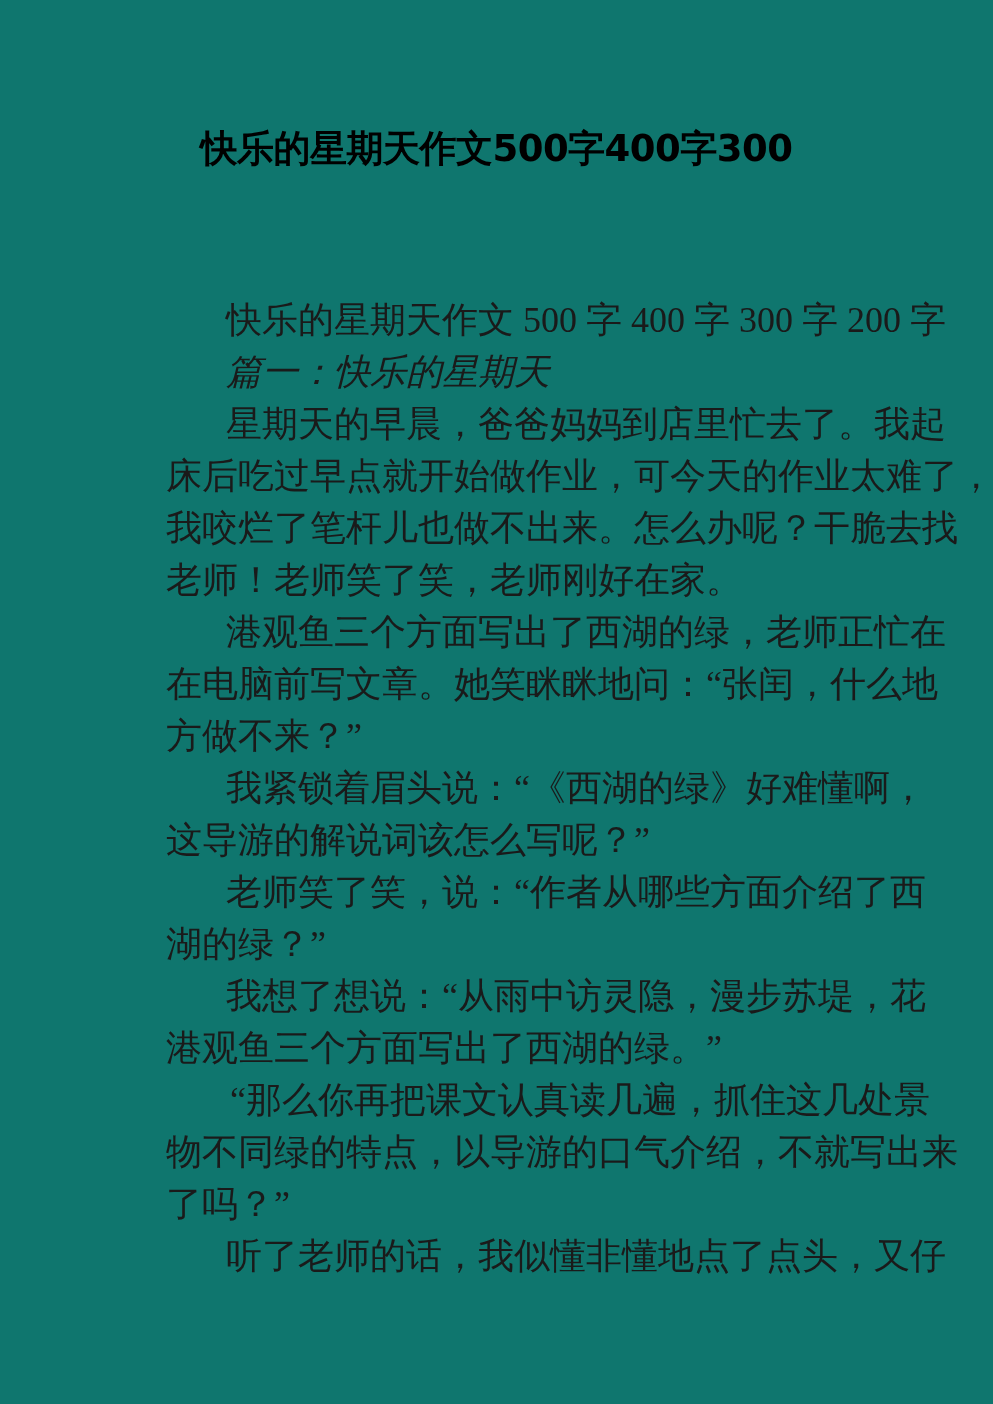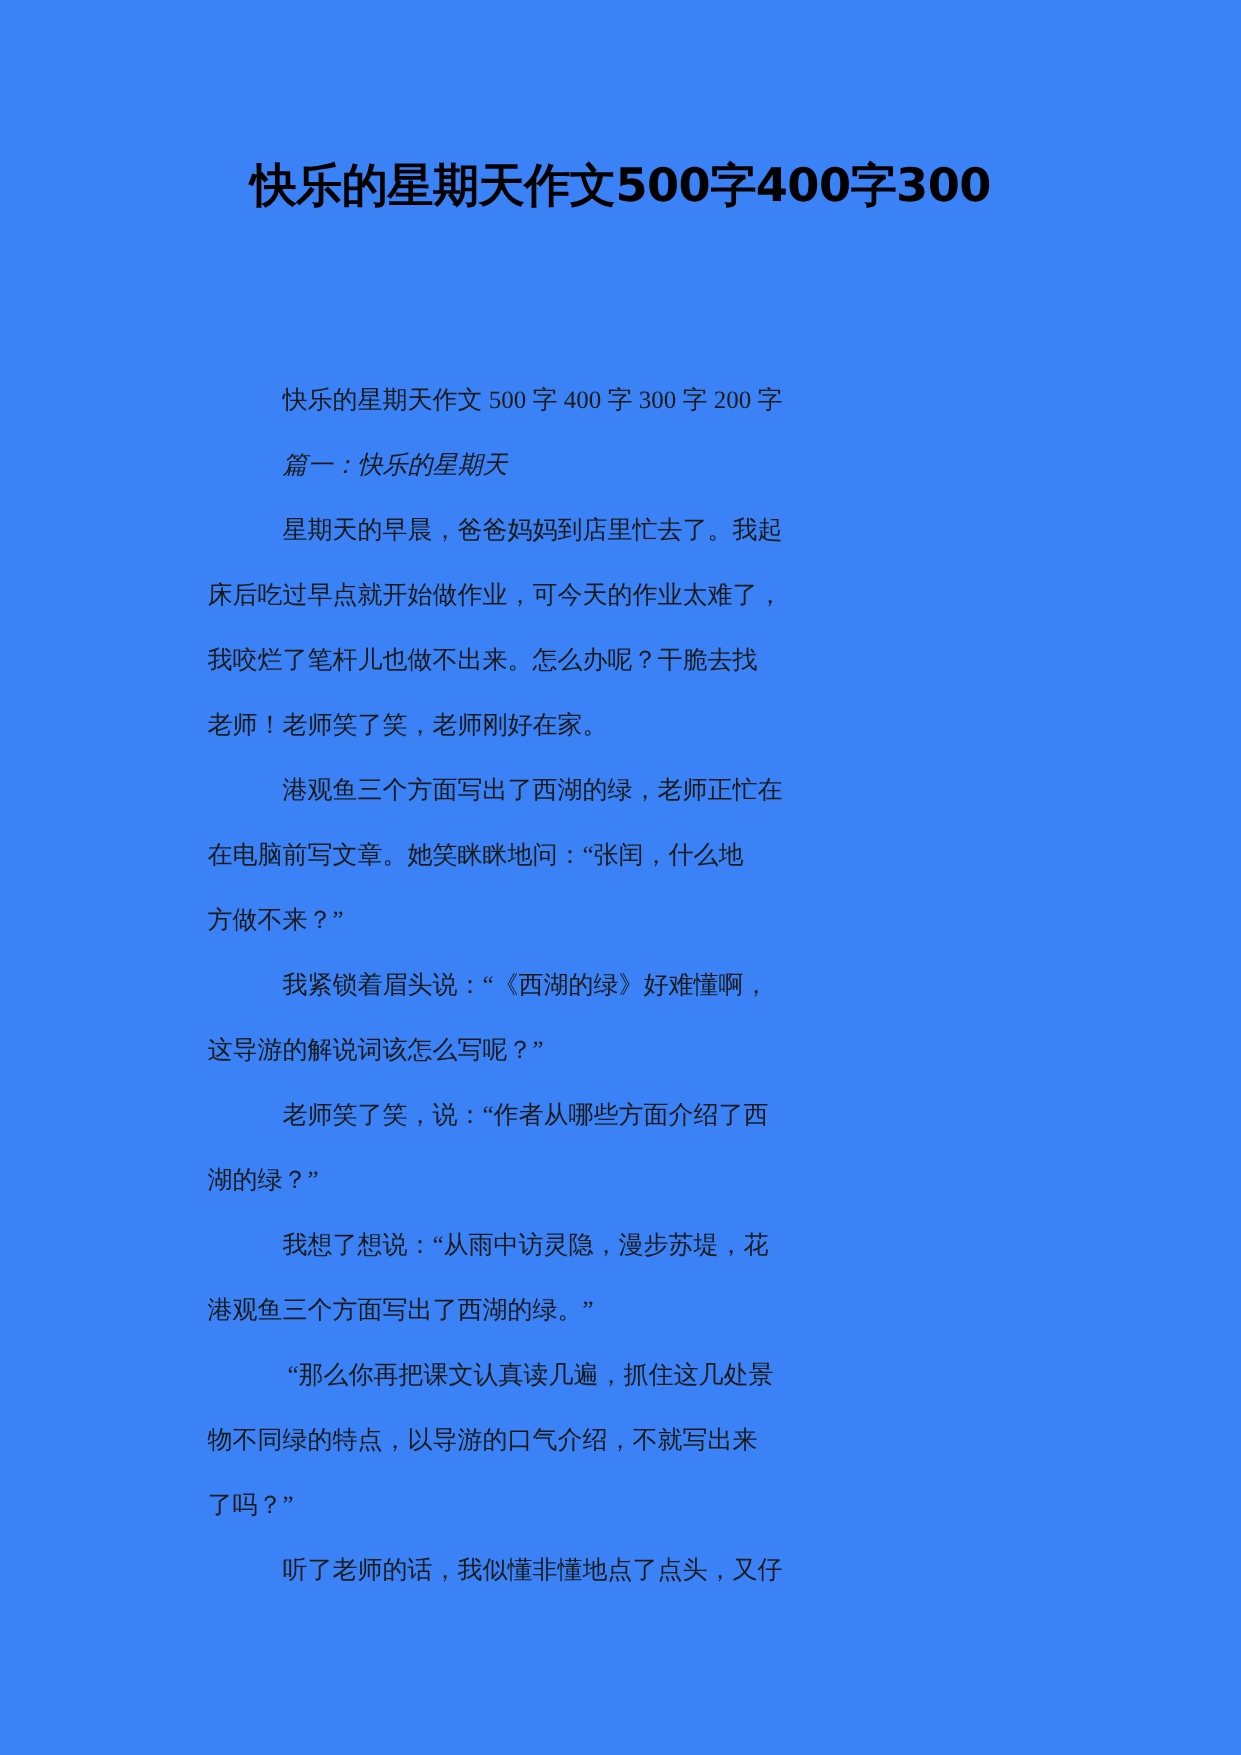--- a/index.html
+++ b/index.html
@@ -11,41 +11,41 @@
       width: 993px;
       height: 1404px;
       position: relative;
       overflow: hidden;
       color: #111111;
     }
     .page {
       position: absolute;
       left: 0; top: 0;
       width: 993px; height: 1404px;
-      background: #3b82f6;
+      background: #0f766e;
     }
     .title {
       position: absolute;
       left: 0;
       width: 993px;
       text-align: center;
       font-family: "DejaVu Sans", "Liberation Sans", sans-serif;
       font-weight: bold;
       font-size: 37px;
       line-height: 54px;
       color: #000000;
       letter-spacing: -0.5px;
     }
     .title-1 { top: 122px; }
     .title-2 { top: 174px; }
     .line {
       position: absolute;
       white-space: nowrap;
       font-family: "Liberation Serif", "DejaVu Serif", serif;
-      font-size: 20px;
+      font-size: 36px;
       line-height: 40px;
       color: #1a1a1a;
     }
     .body-text {
       position: absolute;
       left: 166px;
       width: 660px;
     }
   </style>
 </head>

